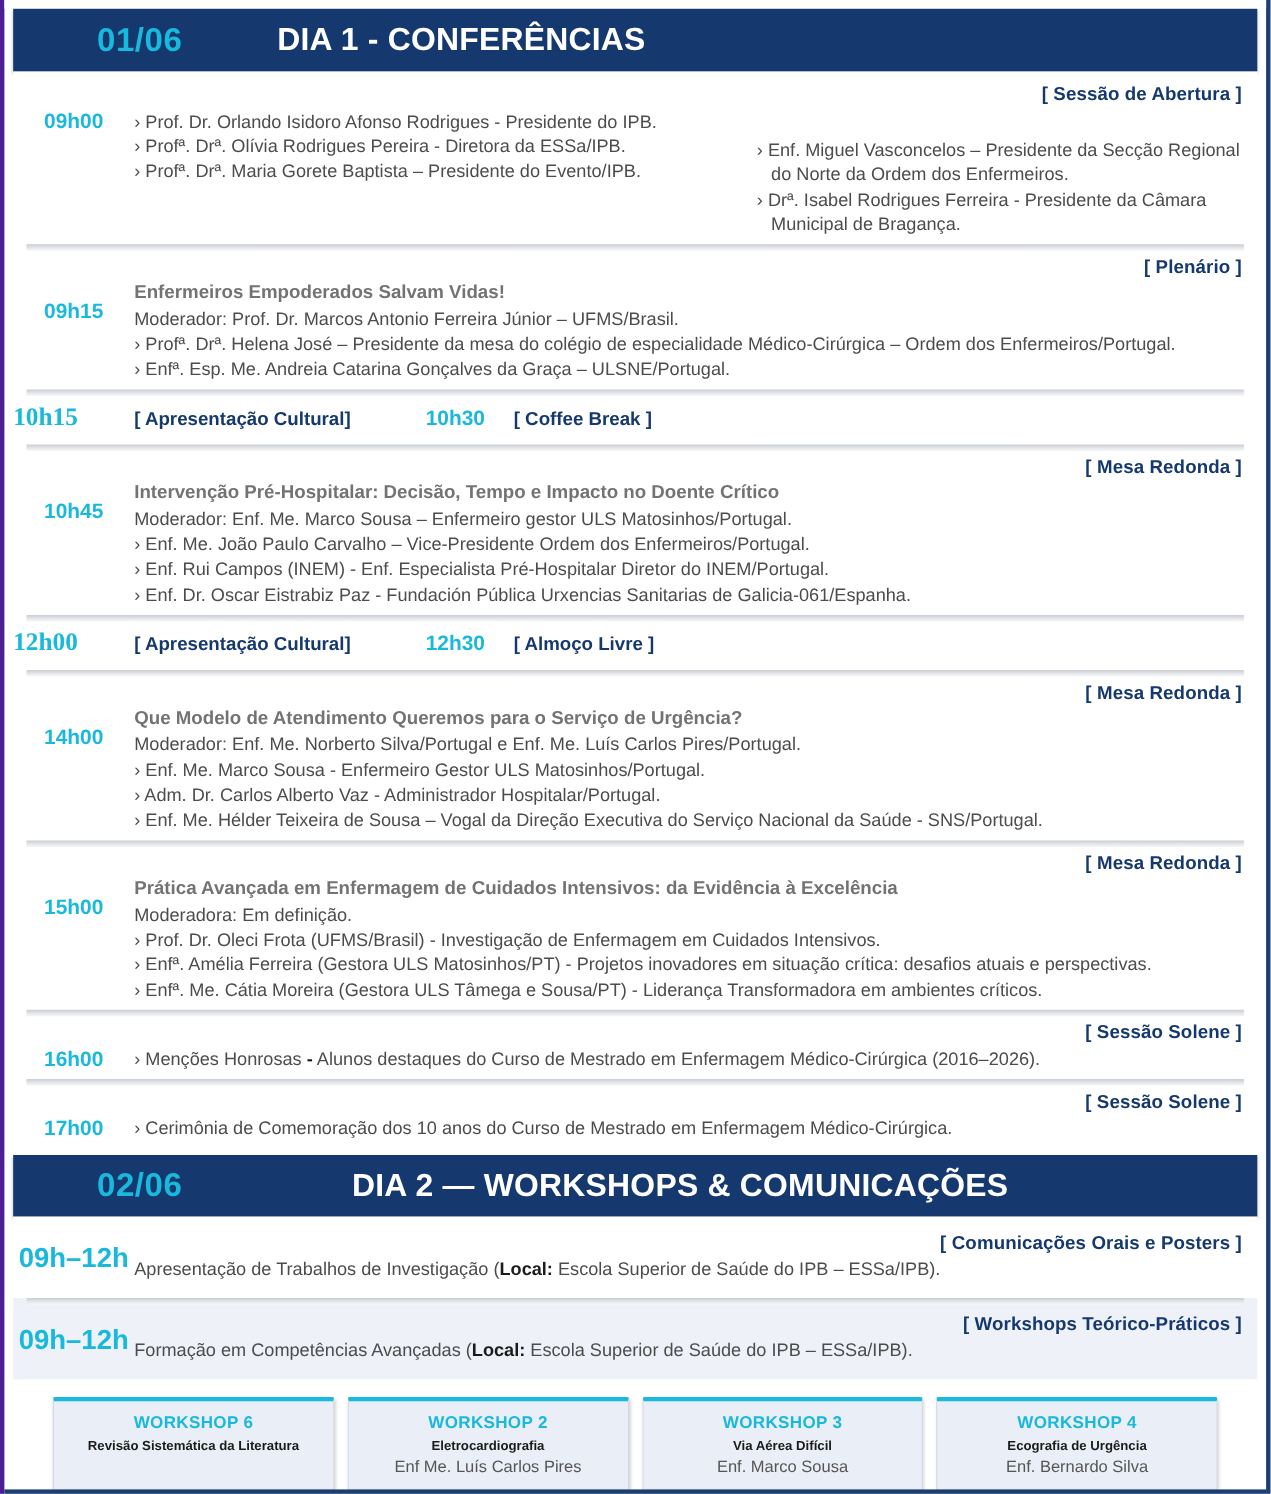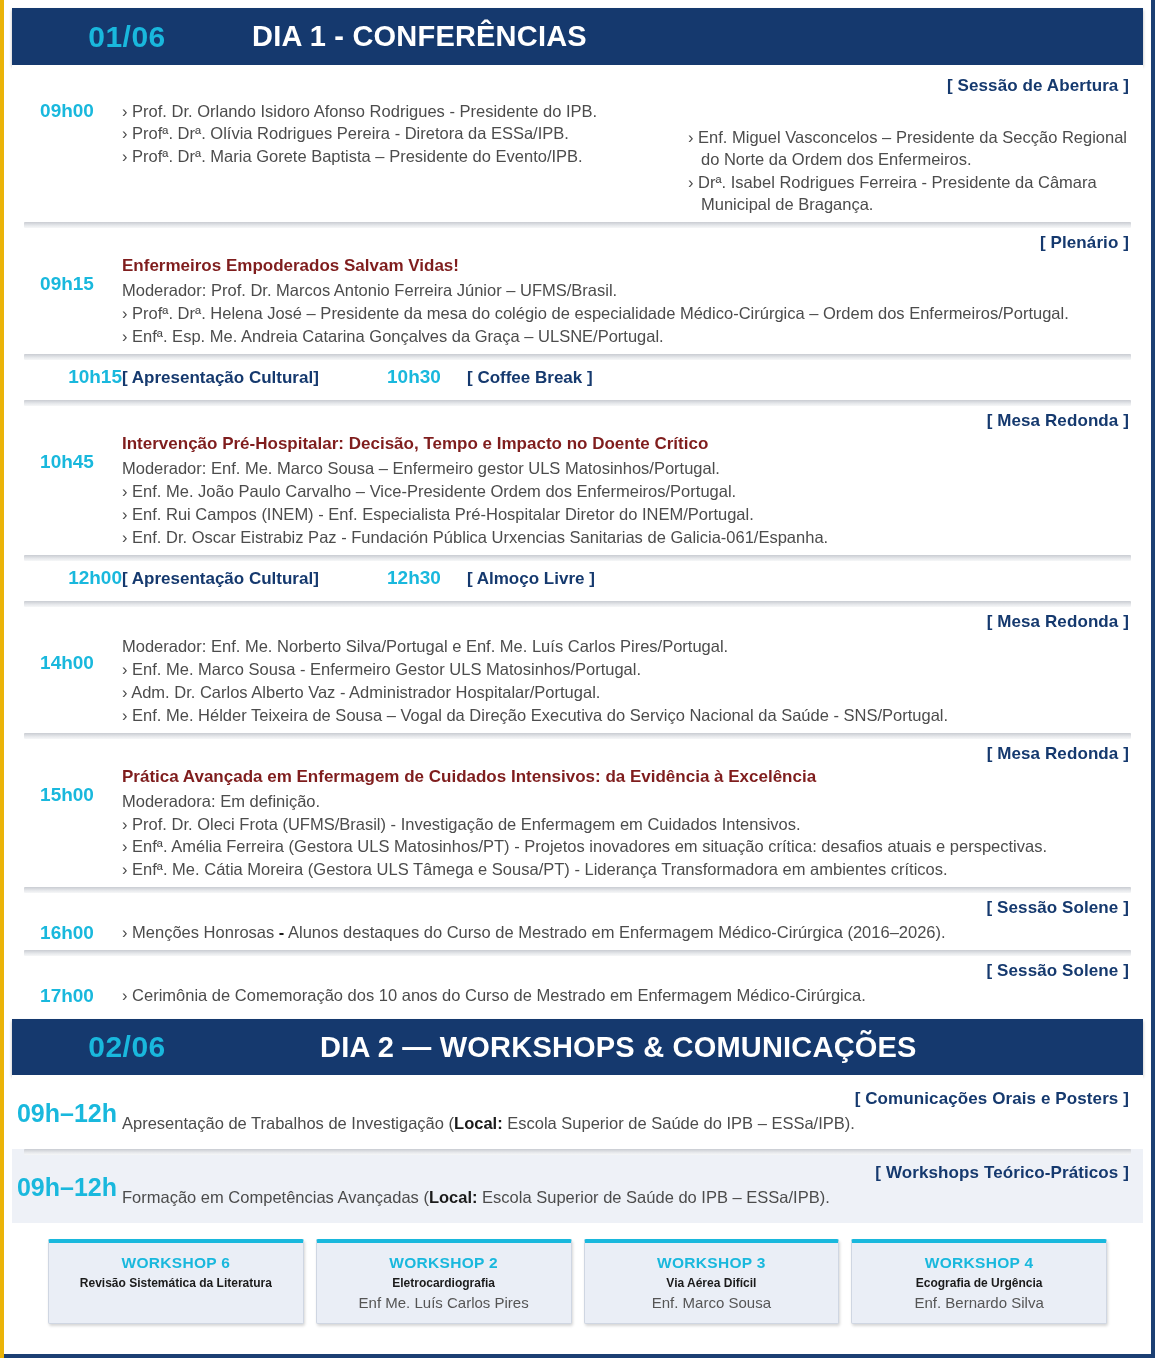--- a/index.html
+++ b/index.html
@@ -12,21 +12,21 @@
     font-family: "Liberation Sans", sans-serif;
     color: #3b3b3b;
     overflow: hidden;
   }
 
   .page {
     position: relative;
     width: 1155px;
     height: 1358px;
     background: #ffffff;
-    border-left: 4px solid #eab308;
+    border-left: 4px solid #4c1d95;
     border-right: 4px solid #1c3f73;
   }
 
   
   .day-header {
     background: #15396e;
     height: 57px;
     display: flex;
     align-items: center;
     margin: 0 8px;
@@ -89,21 +89,21 @@
 
   .tag {
     color: #15396e;
     font-weight: bold;
     font-size: 17px;
     margin: 4px 0 3px 0;
     letter-spacing: 0.1px;
     text-align: right;
   }
   .headline {
-    color: #7f1d1d;
+    color: #737373;
     font-weight: bold;
     font-size: 17px;
     margin: 1px 0 3px 0;
   }
   .line {
     color: #4c4c4c;
     font-size: 16.5px;
     line-height: 1.36;
     margin: 0.5px 0;
   }
@@ -112,22 +112,22 @@
 
   
   .two-col { display: flex; gap: 24px; }
   .two-col .col-a { flex: 0 0 542px; }
   .two-col .col-b { flex: 1; padding-top: 26px; }
   .two-col .col-b .line { padding-left: 13px; text-indent: -13px; }
 
   
   .inline-row { display: flex; align-items: baseline; padding: 12px 0 12px 0; }
   .inline-row .t1 {
-    flex: 0 0 110px; text-align: right;
-    color: #19b8dd; font-size: 19px; font-weight: bold;
+    flex: 0 0 110px; text-align: left;
+    color: #19b8dd; font-size: 23px; font-weight: bold; font-family: Liberation Serif, serif;
   }
   .inline-row .l1 {
     color: #15396e; font-weight: bold; font-size: 17px;
     flex: 0 0 265px;
   }
   .inline-row .t2 {
     color: #19b8dd; font-size: 19px; font-weight: bold;
     flex: 0 0 80px;
   }
   .inline-row .l2 { color: #15396e; font-weight: bold; font-size: 17px; }
@@ -253,20 +253,21 @@
         <div class="t2">12h30</div>
         <div class="l2">[ Almoço Livre ]</div>
       </div>
     </div>
 
     <div class="row">
       <div class="sep"></div>
       <div class="time-col low">14h00</div>
       <div class="body-col">
         <div class="tag">[ Mesa Redonda ]</div>
+        <div class="headline">Que Modelo de Atendimento Queremos para o Serviço de Urgência?</div>
         <div class="line">Moderador: Enf. Me. Norberto Silva/Portugal e Enf. Me. Luís Carlos Pires/Portugal.</div>
         <div class="line sub">› Enf. Me. Marco Sousa - Enfermeiro Gestor ULS Matosinhos/Portugal.</div>
         <div class="line sub">› Adm. Dr. Carlos Alberto Vaz - Administrador Hospitalar/Portugal.</div>
         <div class="line sub">› Enf. Me. Hélder Teixeira de Sousa – Vogal da Direção Executiva do Serviço Nacional da Saúde - SNS/Portugal.</div>
       </div>
     </div>
 
     <div class="row">
       <div class="sep"></div>
       <div class="time-col low">15h00</div>

